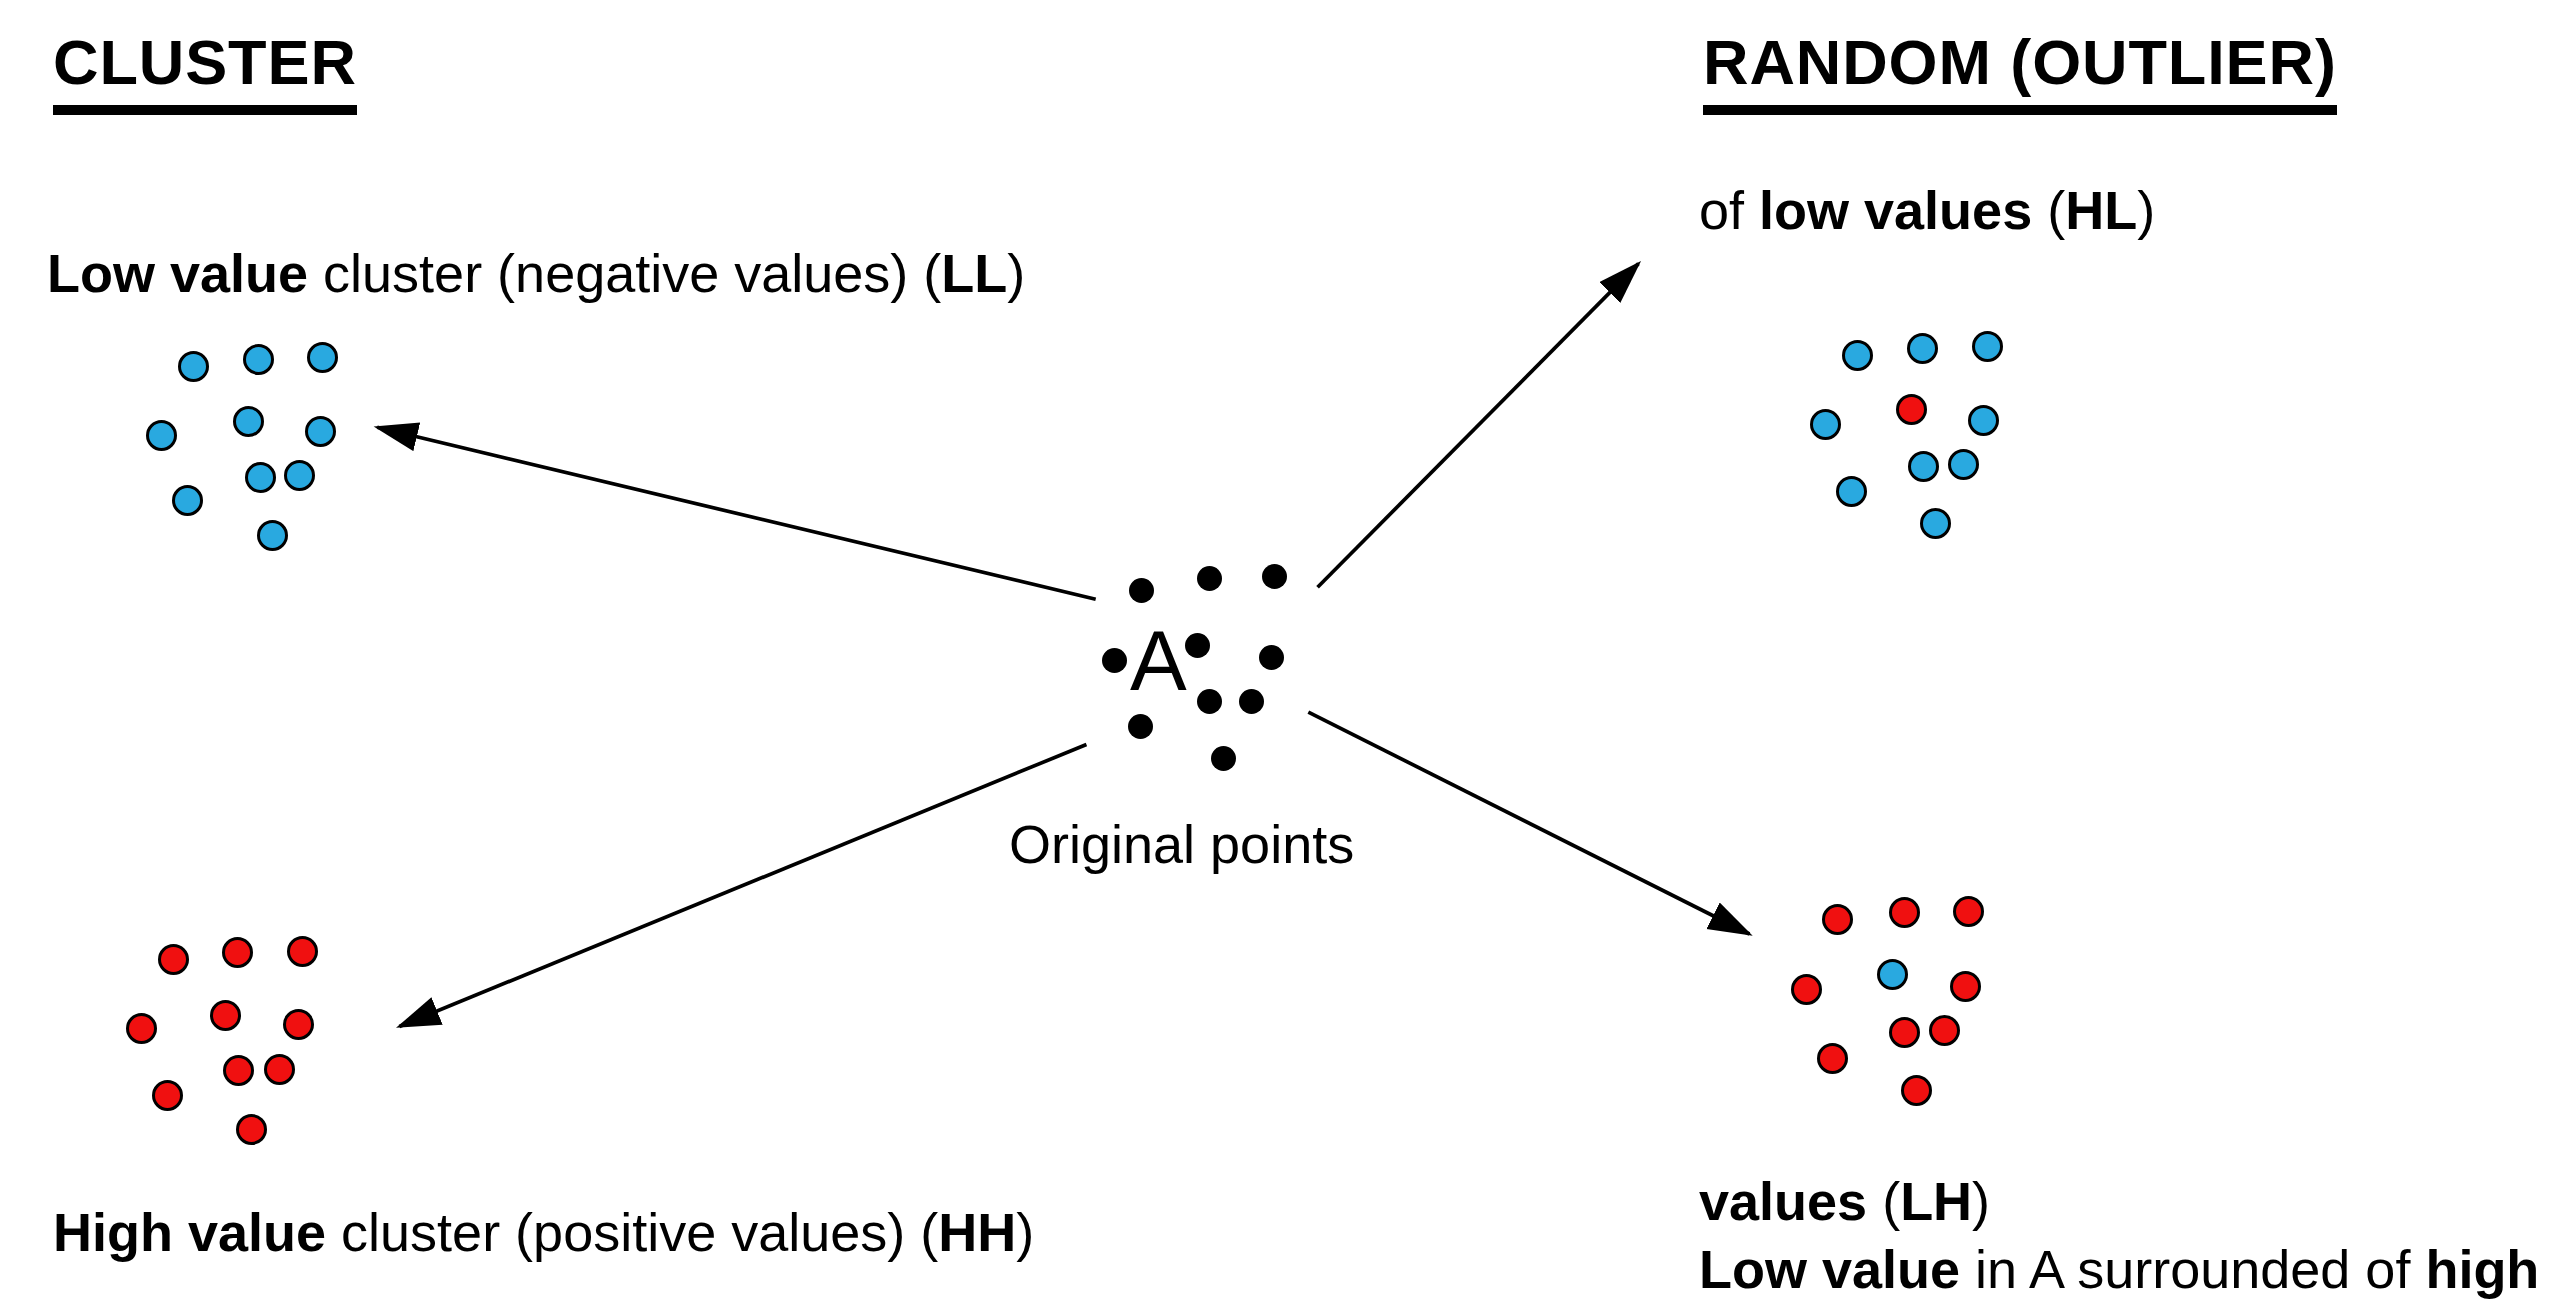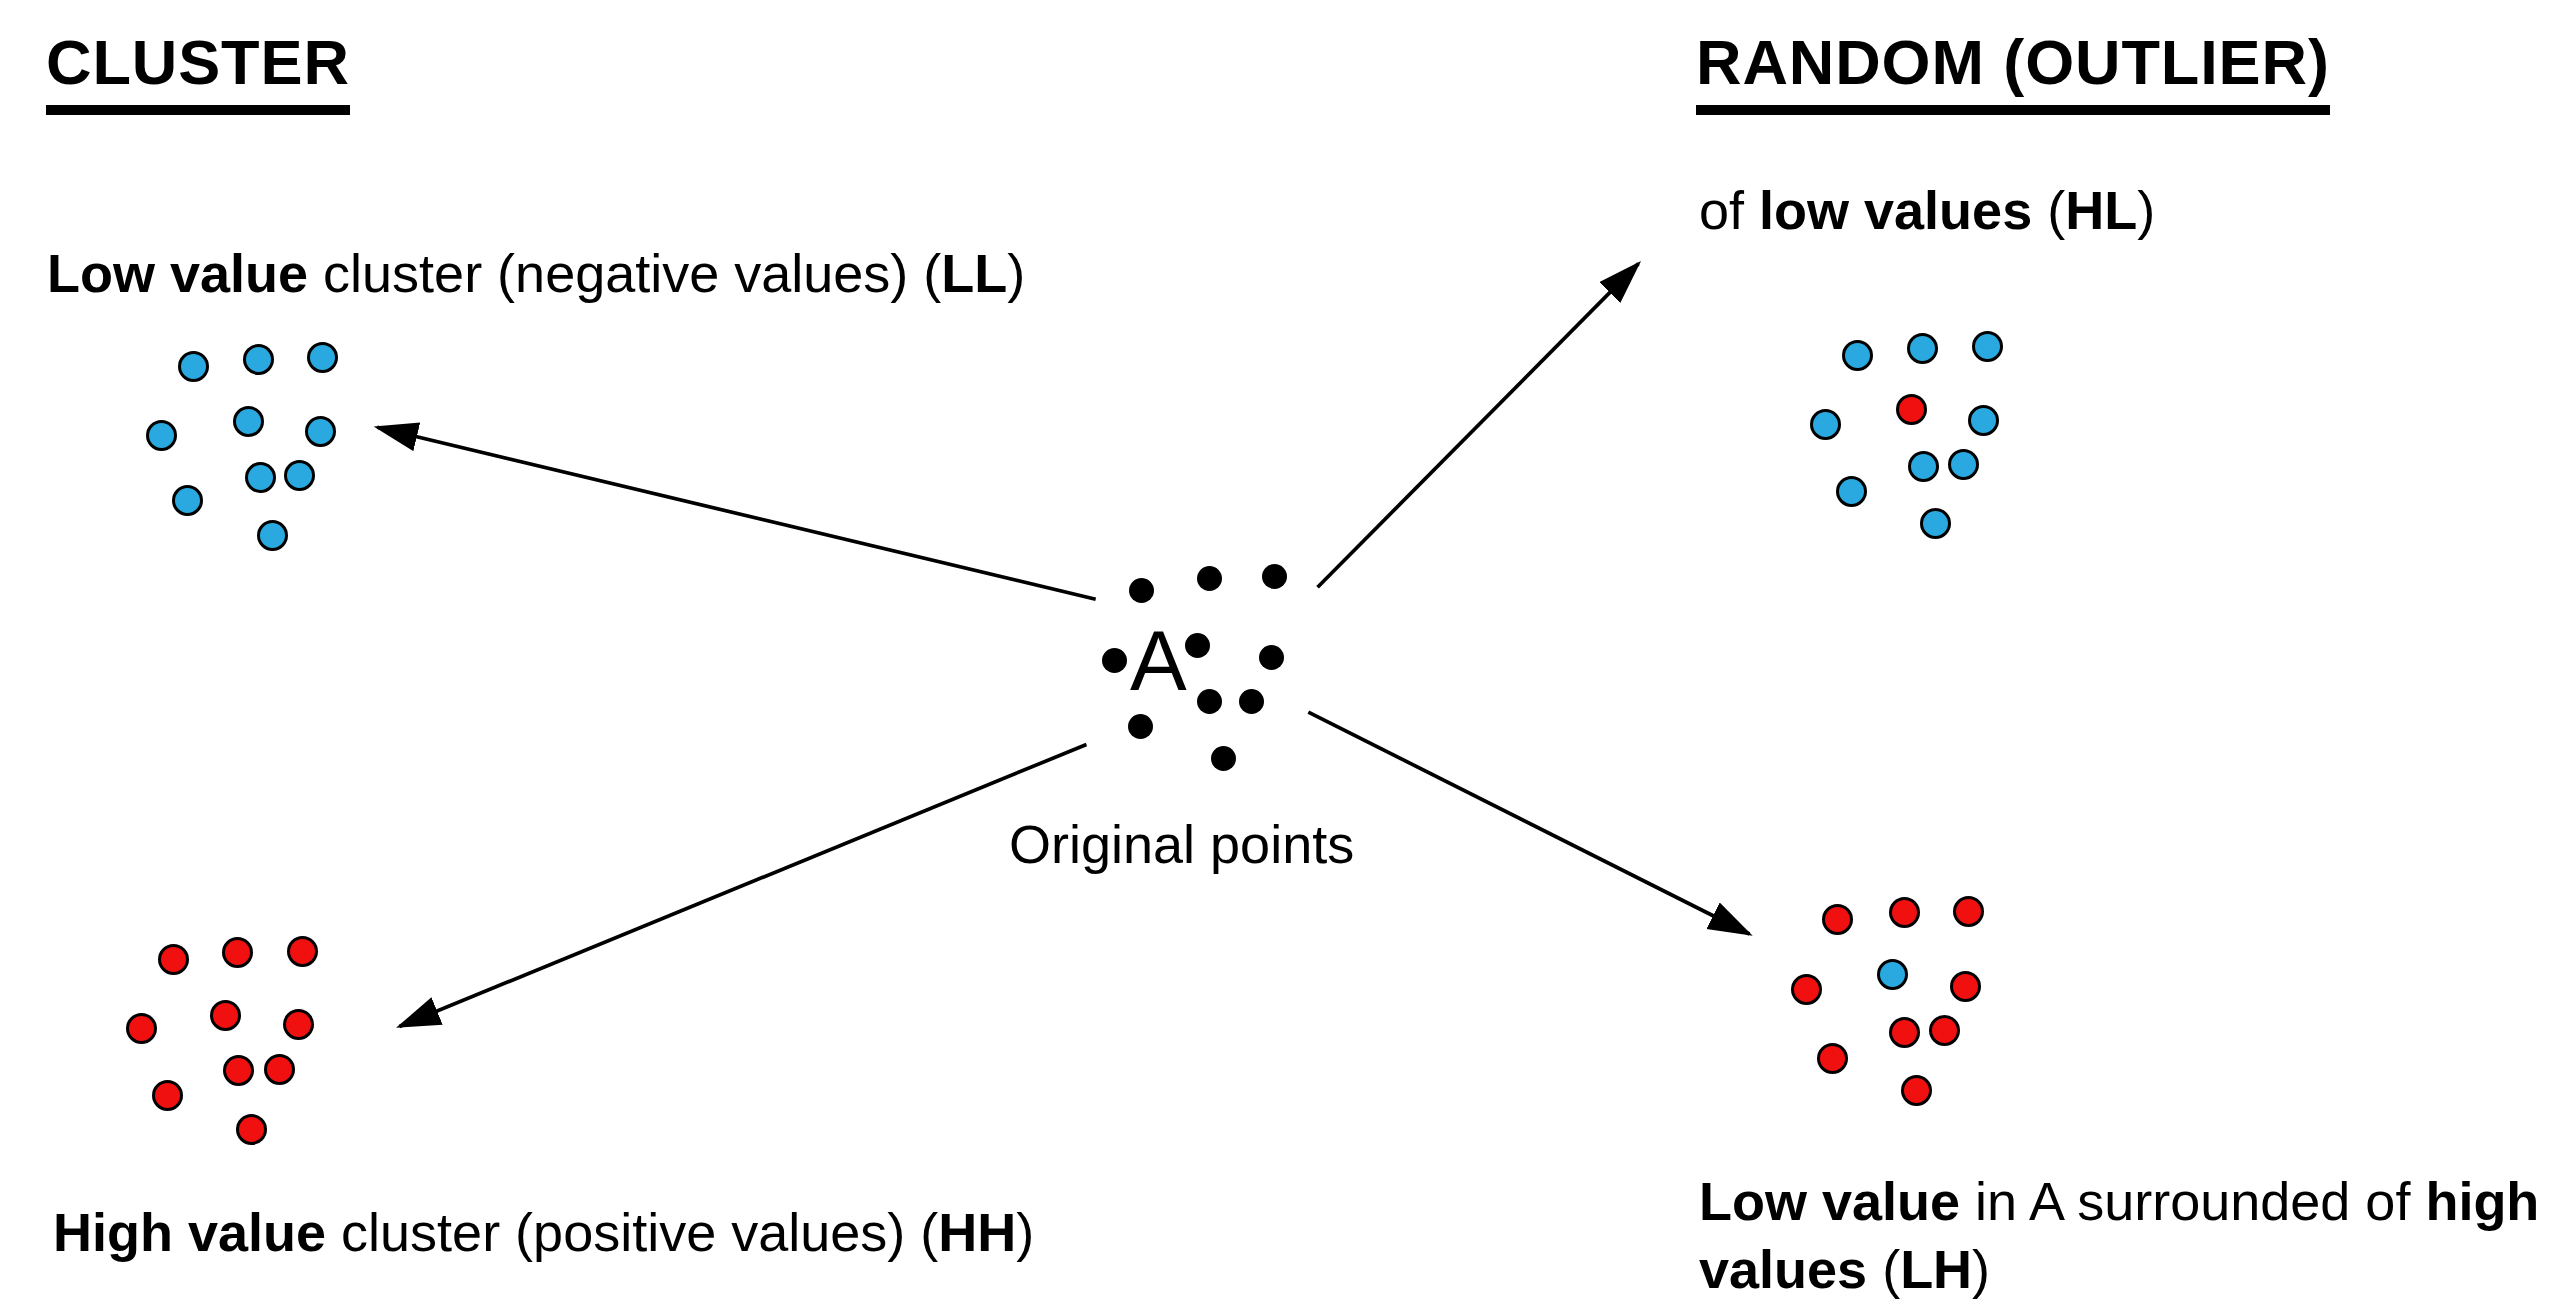--- a/index.html
+++ b/index.html
@@ -3,21 +3,21 @@
 <meta charset="utf-8">
 <style>
   html,body{margin:0;padding:0;}
   body{
     width:2576px;height:1316px;position:relative;background:#ffffff;
     font-family:"Liberation Sans", sans-serif;color:#000;overflow:hidden;
   }
   .abs{position:absolute;}
   .heading{
     font-size:63px;font-weight:bold;line-height:1;letter-spacing:0.9px;
-    border-bottom:10.2px solid #000;padding-bottom:11px;white-space:nowrap;
+    border-bottom:10.2px solid #000;padding-bottom:11px;white-space:nowrap;margin-left:7px;
   }
   .label{font-size:54px;line-height:68px;white-space:nowrap;}
   .label .b{font-weight:bold;}
   .caption{font-size:54px;line-height:1;white-space:nowrap;}
   .a-label{font-size:85px;line-height:1;font-weight:400;}
   .dot{position:absolute;border-radius:50%;box-sizing:content-box;}
   .dot.blue{width:25px;height:25px;border:3.7px solid #000;}
   .dot.red{width:25px;height:25px;border:3.7px solid #000;}
   .dot.black{width:25px;height:25px;border:0;}
   #arrows{position:absolute;left:0;top:0;width:2576px;height:1316px;}
@@ -31,22 +31,22 @@
 <div class="abs label" style="left:47px;top:239px">
     <div><span class="b">Low value</span><span> cluster (negative values) (</span><span class="b">LL</span><span>)</span></div>
   </div>
 <div class="abs label" style="left:1699px;top:176px">
     <div><span>of </span><span class="b">low values</span><span> (</span><span class="b">HL</span><span>)</span></div>
   </div>
 <div class="abs label" style="left:53px;top:1198px">
     <div><span class="b">High value</span><span> cluster (positive values) (</span><span class="b">HH</span><span>)</span></div>
   </div>
 <div class="abs label" style="left:1699px;top:1167px">
+    <div><span class="b">values</span><span> (</span><span class="b">LH</span><span>)</span></div>
     <div><span class="b">Low value</span><span> in A surrounded of </span><span class="b">high</span></div>
-    <div><span class="b">values</span><span> (</span><span class="b">LH</span><span>)</span></div>
   </div>
 
 <div class="abs a-label" style="left:1130px;top:618px">A</div>
 <div class="abs caption" style="left:1009px;top:817px">Original points</div>
 
 <svg id="arrows" xmlns="http://www.w3.org/2000/svg" viewBox="0 0 2786 1423" width="2576" height="1316">
   <defs>
     <marker id="ah" markerWidth="13" markerHeight="9" refX="11" refY="4" orient="auto">
       <path d="M0,0 L12,4 L0,8 Z" fill="#000"></path>
     </marker>

